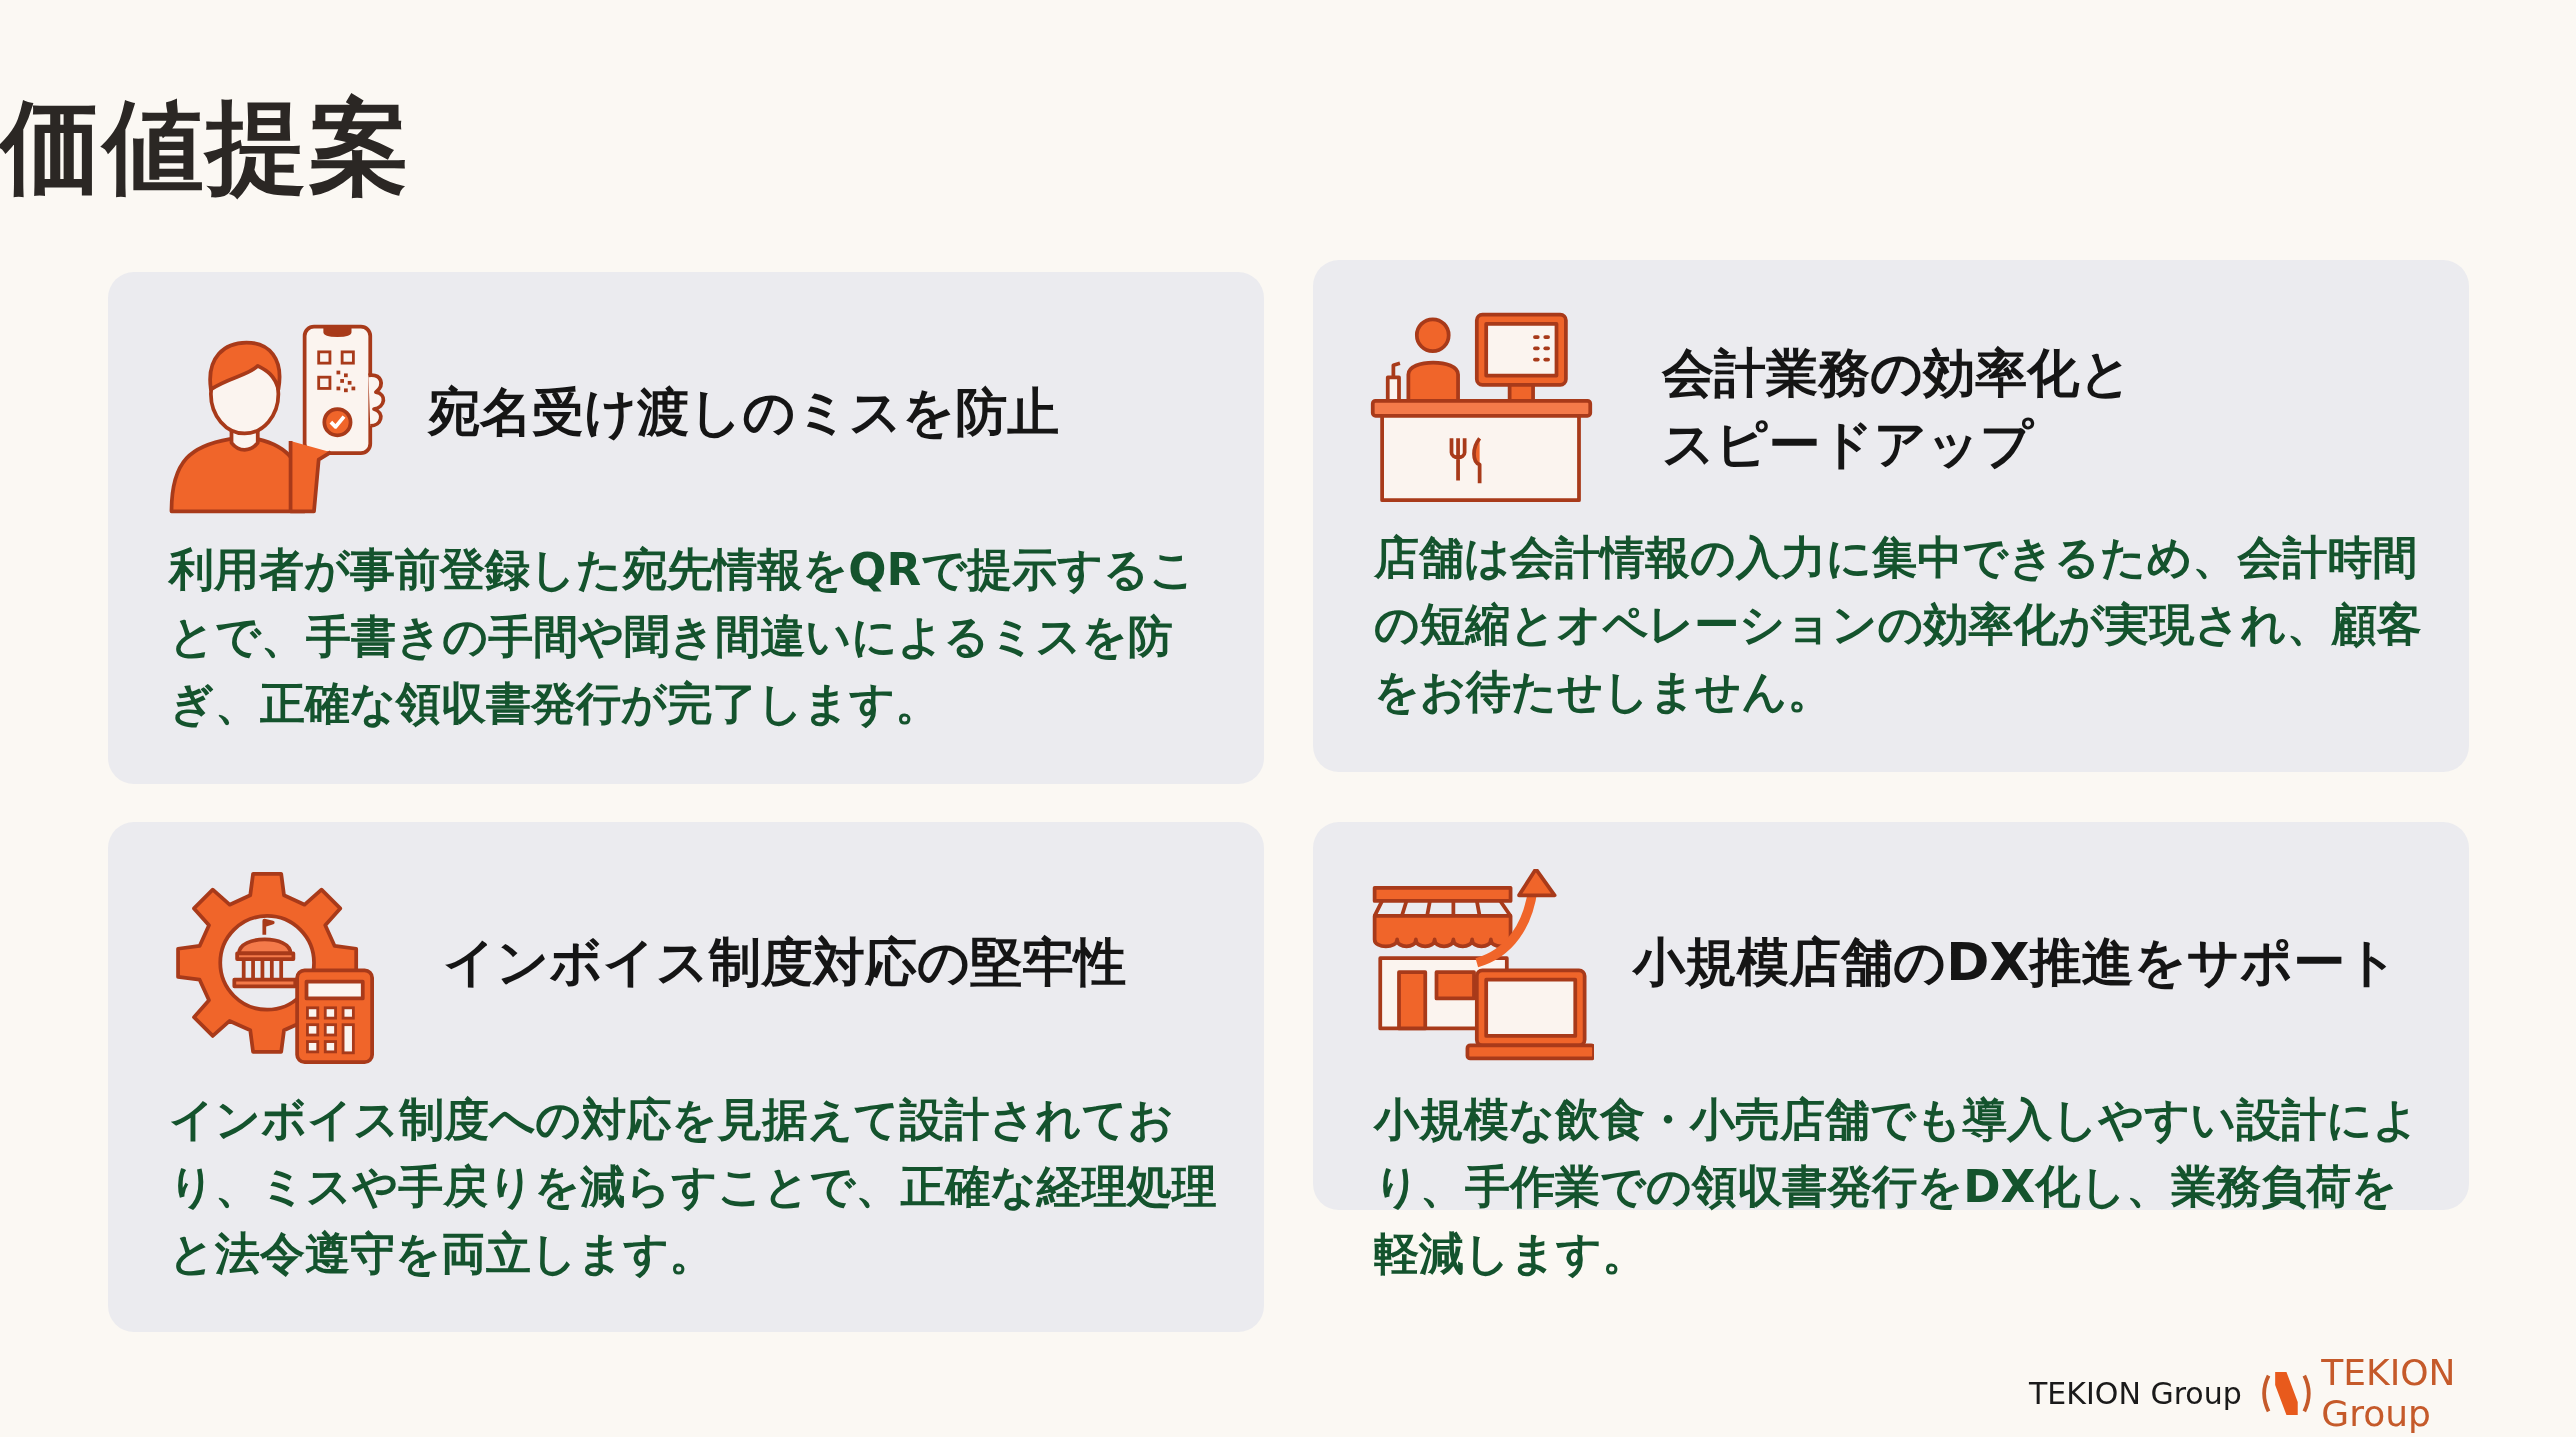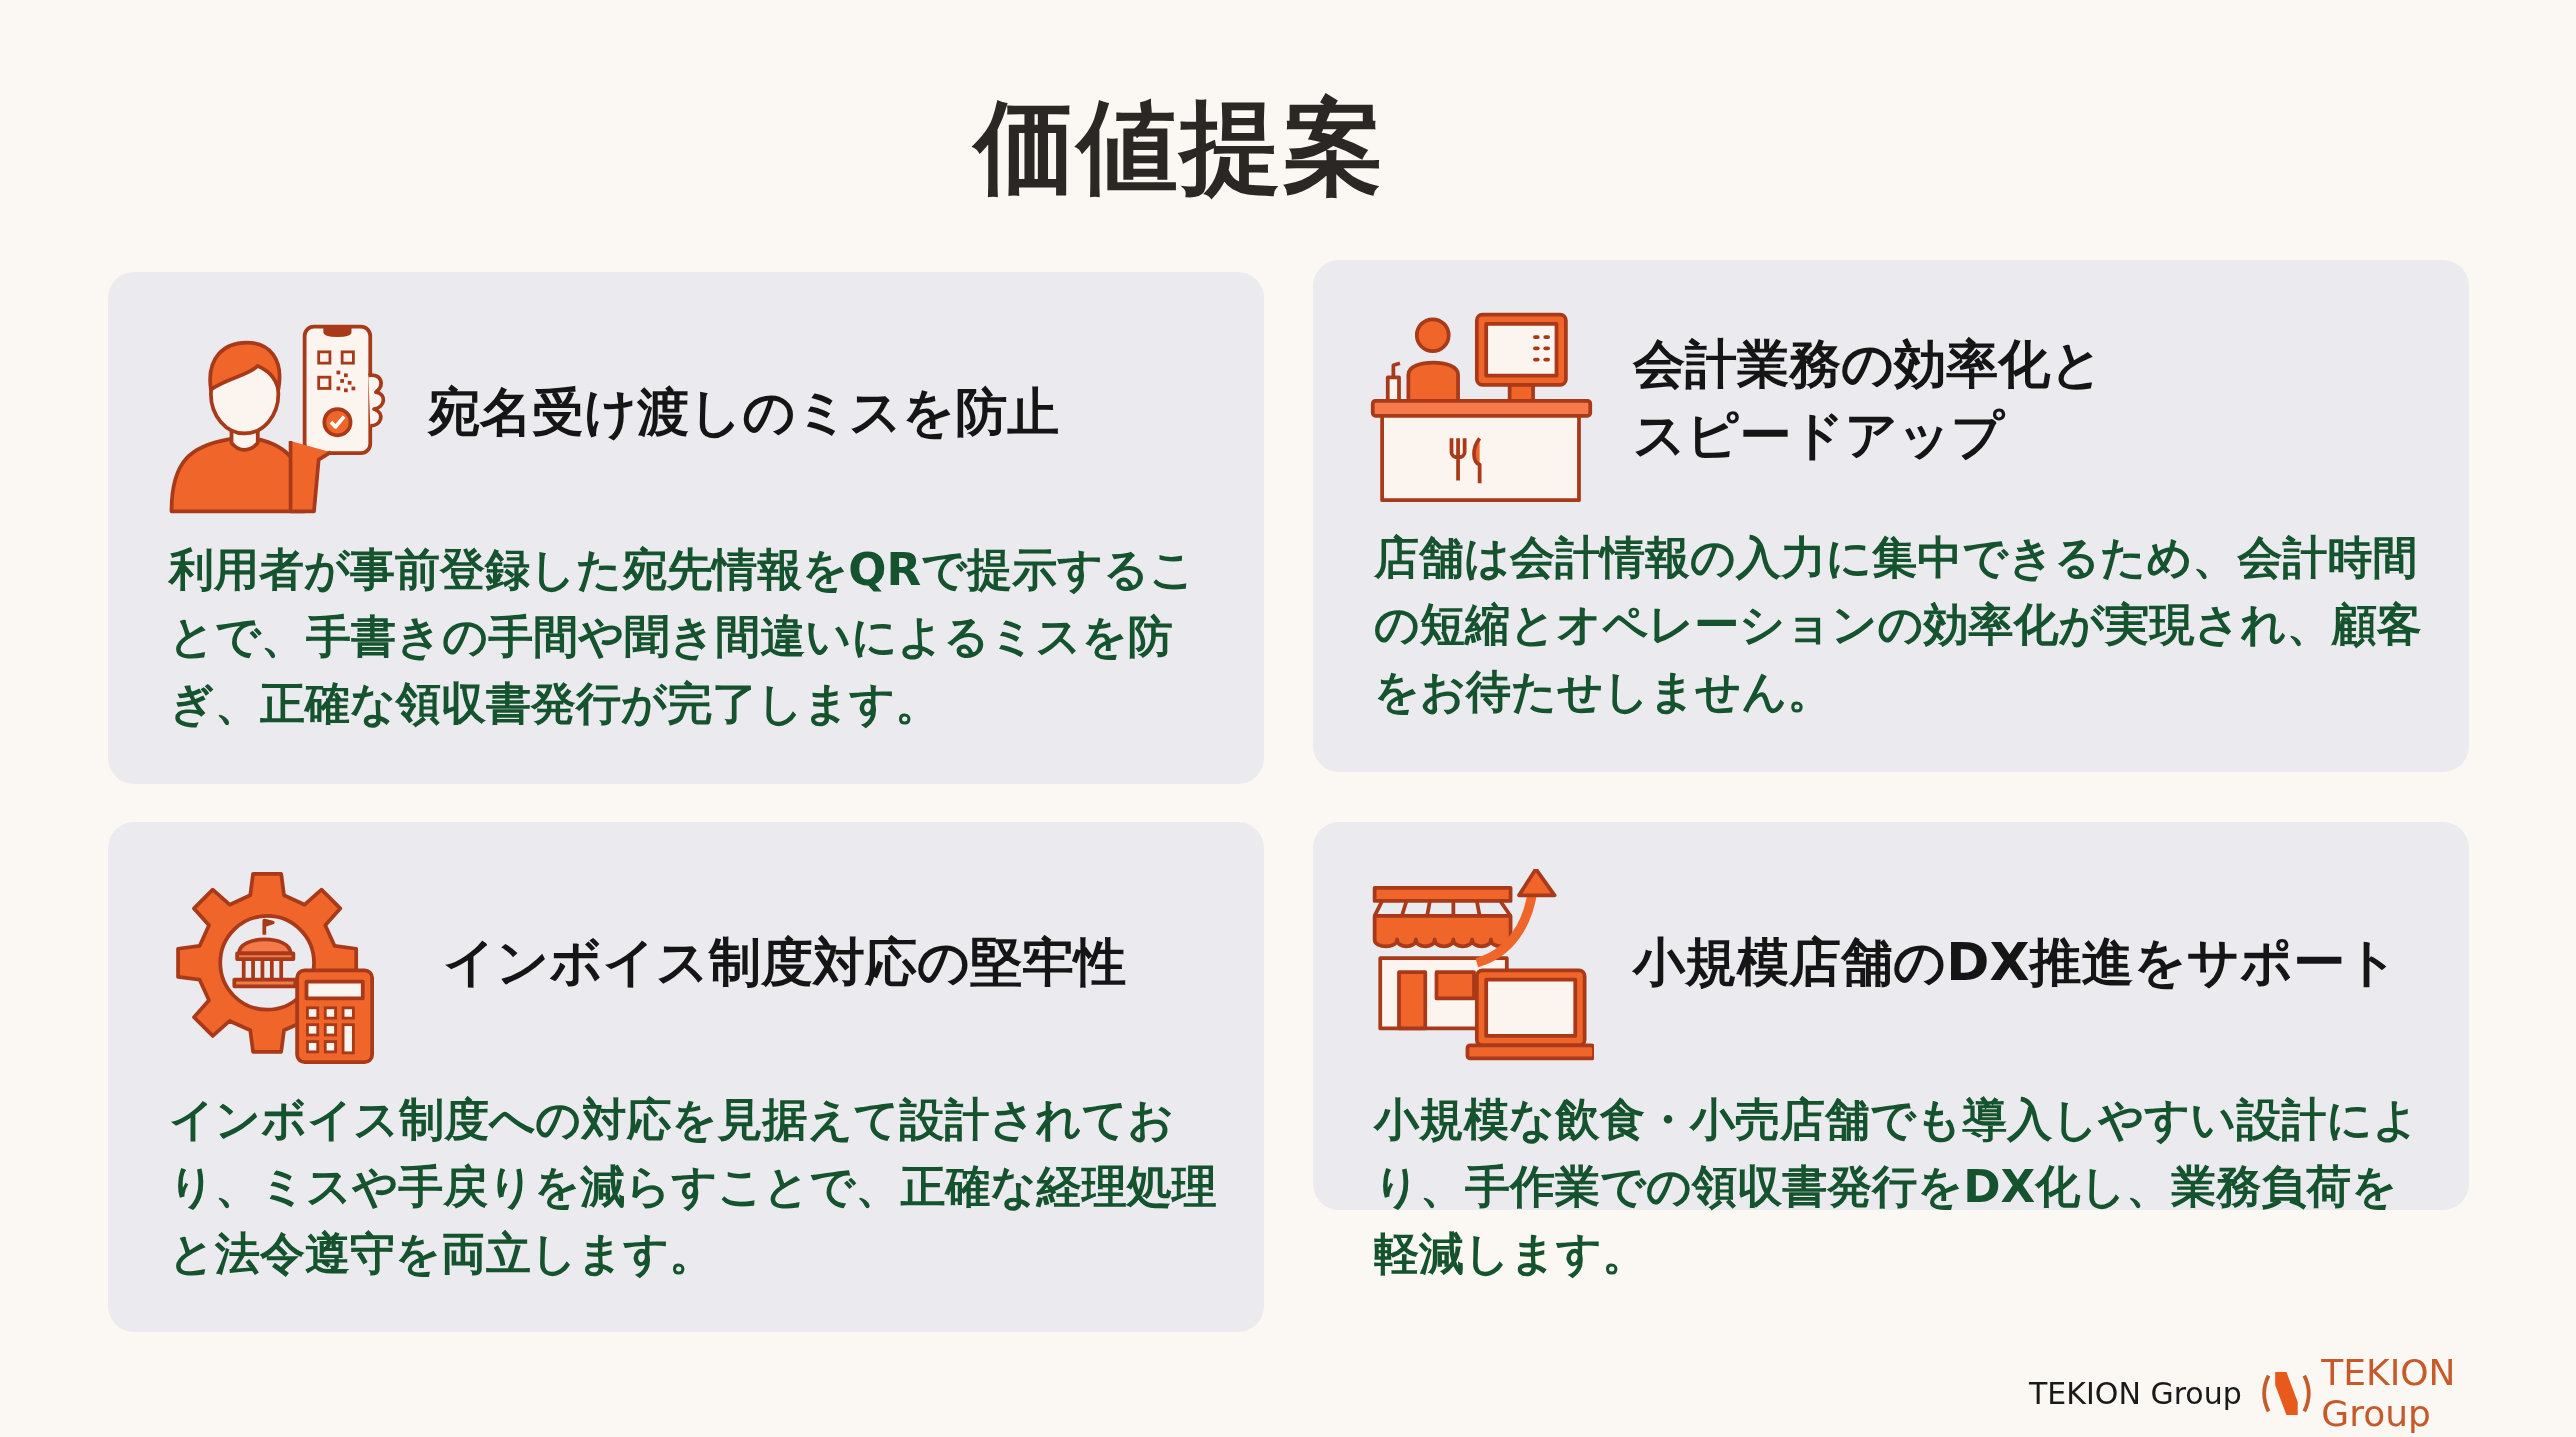--- a/index.html
+++ b/index.html
@@ -5,21 +5,21 @@
   html, body { margin:0; padding:0; }
   body {
     width:2576px; height:1438px; overflow:hidden;
     background:#fbf8f3;
     font-family:"DejaVu Sans", "Liberation Sans", sans-serif;
     color:#1a1a1a;
     position:relative;
   }
   .title {
     position:absolute; left:0; top:86px; width:2360px;
-    text-align:center; font-size:101px; font-weight:bold;
+    font-size:101px; font-weight:bold;
     color:#2b2724; letter-spacing:1.9px; line-height:122px;
   }
   .card {
     position:absolute; width:1156px; height:512px;
     background:#ebebef; border-radius:26px;
     box-sizing:border-box;
   }
   .card.c1 { left:108px; top:272px; }
   .card.c2 { left:1313px; top:260px; }
   .card.c3 { left:108px; top:822px; height:510px; }
@@ -93,21 +93,21 @@
     </g>
     <g fill="#a83a1a">
       <rect x="175" y="30" width="7" height="4" rx="2"></rect>
         <rect x="186" y="30" width="7" height="4" rx="2"></rect>
       <rect x="175" y="42" width="7" height="4" rx="2"></rect>
         <rect x="186" y="42" width="7" height="4" rx="2"></rect>
       <rect x="175" y="54" width="7" height="4" rx="2"></rect>
         <rect x="186" y="54" width="7" height="4" rx="2"></rect>
     </g>
   </svg>
-  <div class="card-title" style="top:69px;">会計業務の効率化と
+  <div class="card-title" style="top:78px;margin-left:29px;">会計業務の効率化と
 スピードアップ</div>
   <div class="card-body">店舗は会計情報の入力に集中できるため、会計時間の短縮とオペレーションの効率化が実現され、顧客をお待たせしません。</div>
 </div>
 
 <div class="card c3">
   <svg class="icon" viewBox="0 0 240 210">
     <g stroke="#a83a1a" stroke-width="4" stroke-linejoin="round">
       <path d="M95 5 L125 5 L128 28 L150 38 L168 22 L188 42 L172 60 L182 82 L205 85 L205 115 L182 118 L172 140 L188 158 L168 178 L150 162 L128 172 L125 195 L95 195 L92 172 L70 162 L52 178 L32 158 L48 140 L38 118 L15 115 L15 85 L38 82 L48 60 L32 42 L52 22 L70 38 L92 28 Z" fill="#f0652a"></path>
       <circle cx="110" cy="100" r="50" fill="#ebebef"></circle>
       <path d="M80 90 C80 70 135 70 135 90 Z" fill="#f47a4a"></path>

